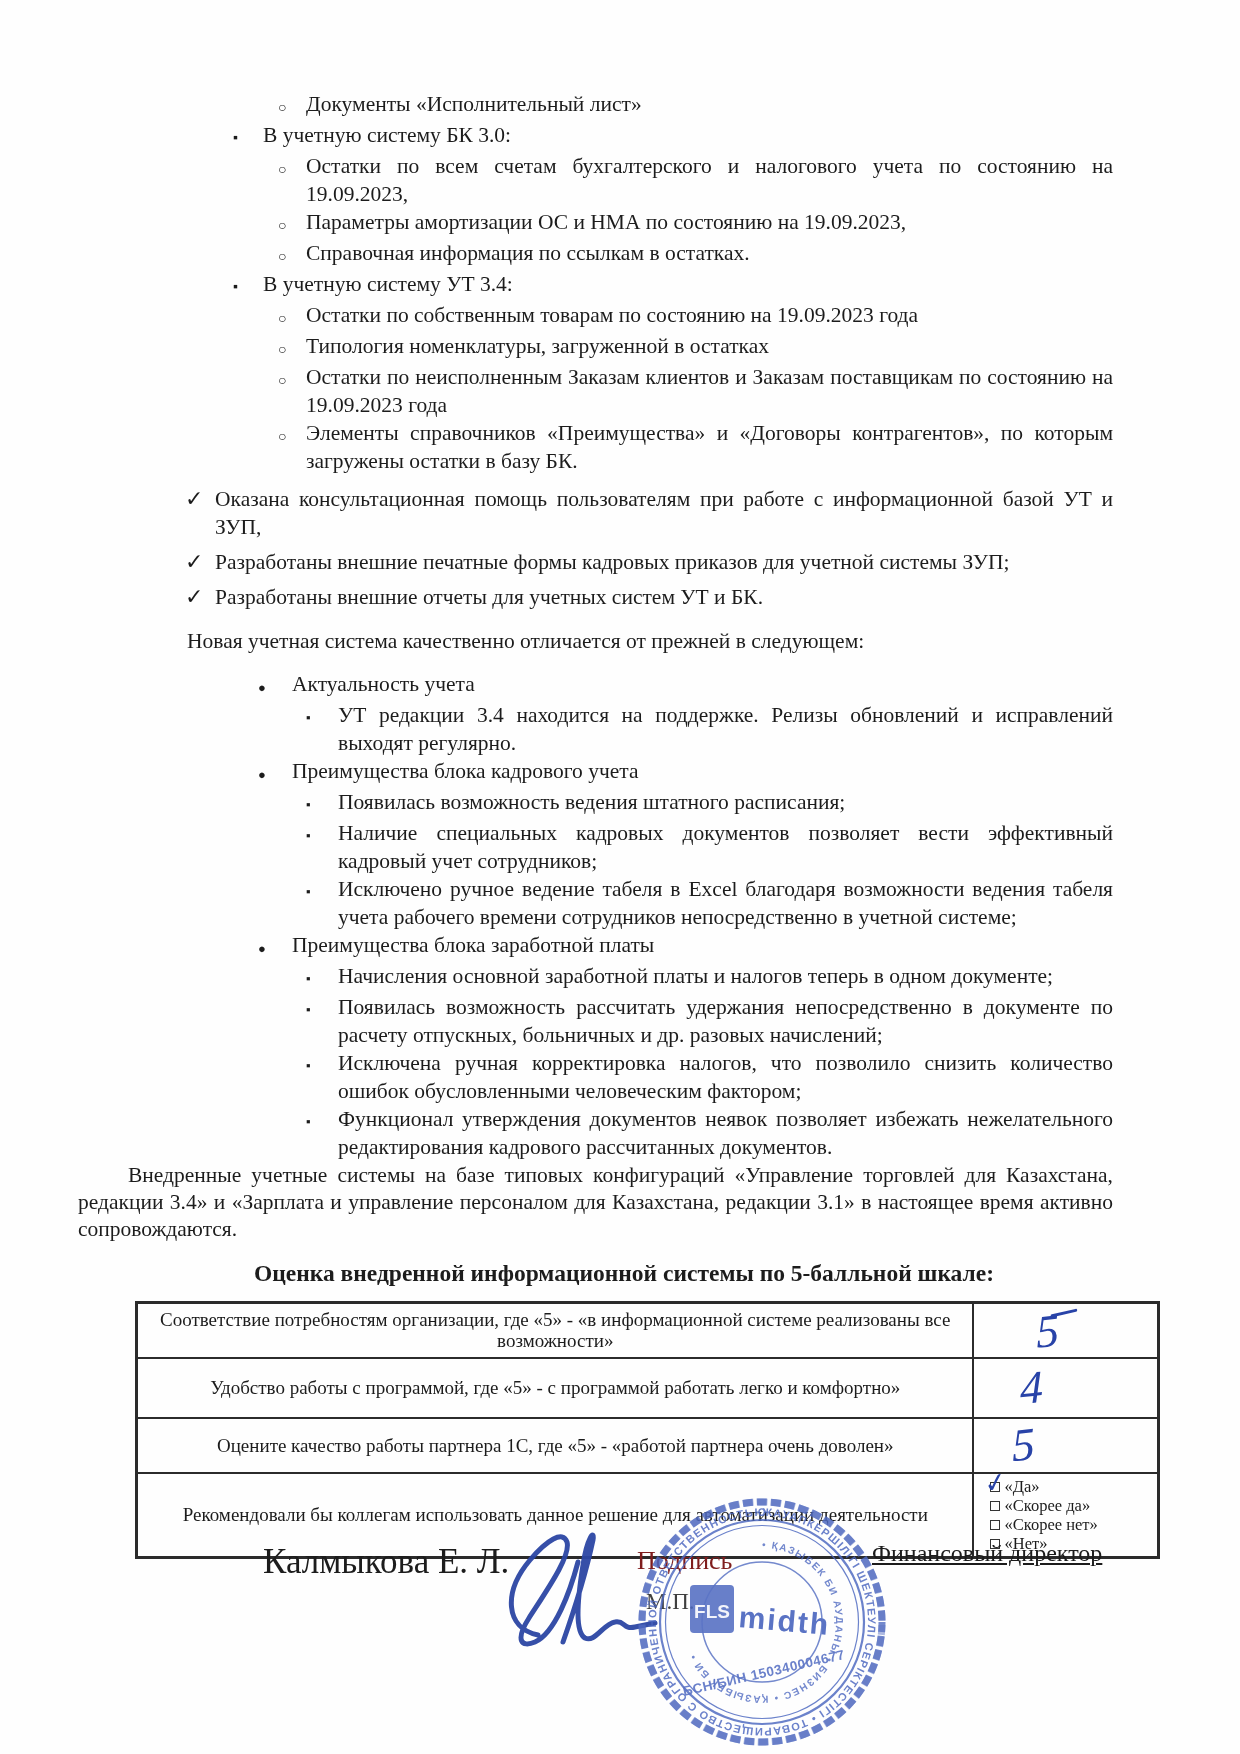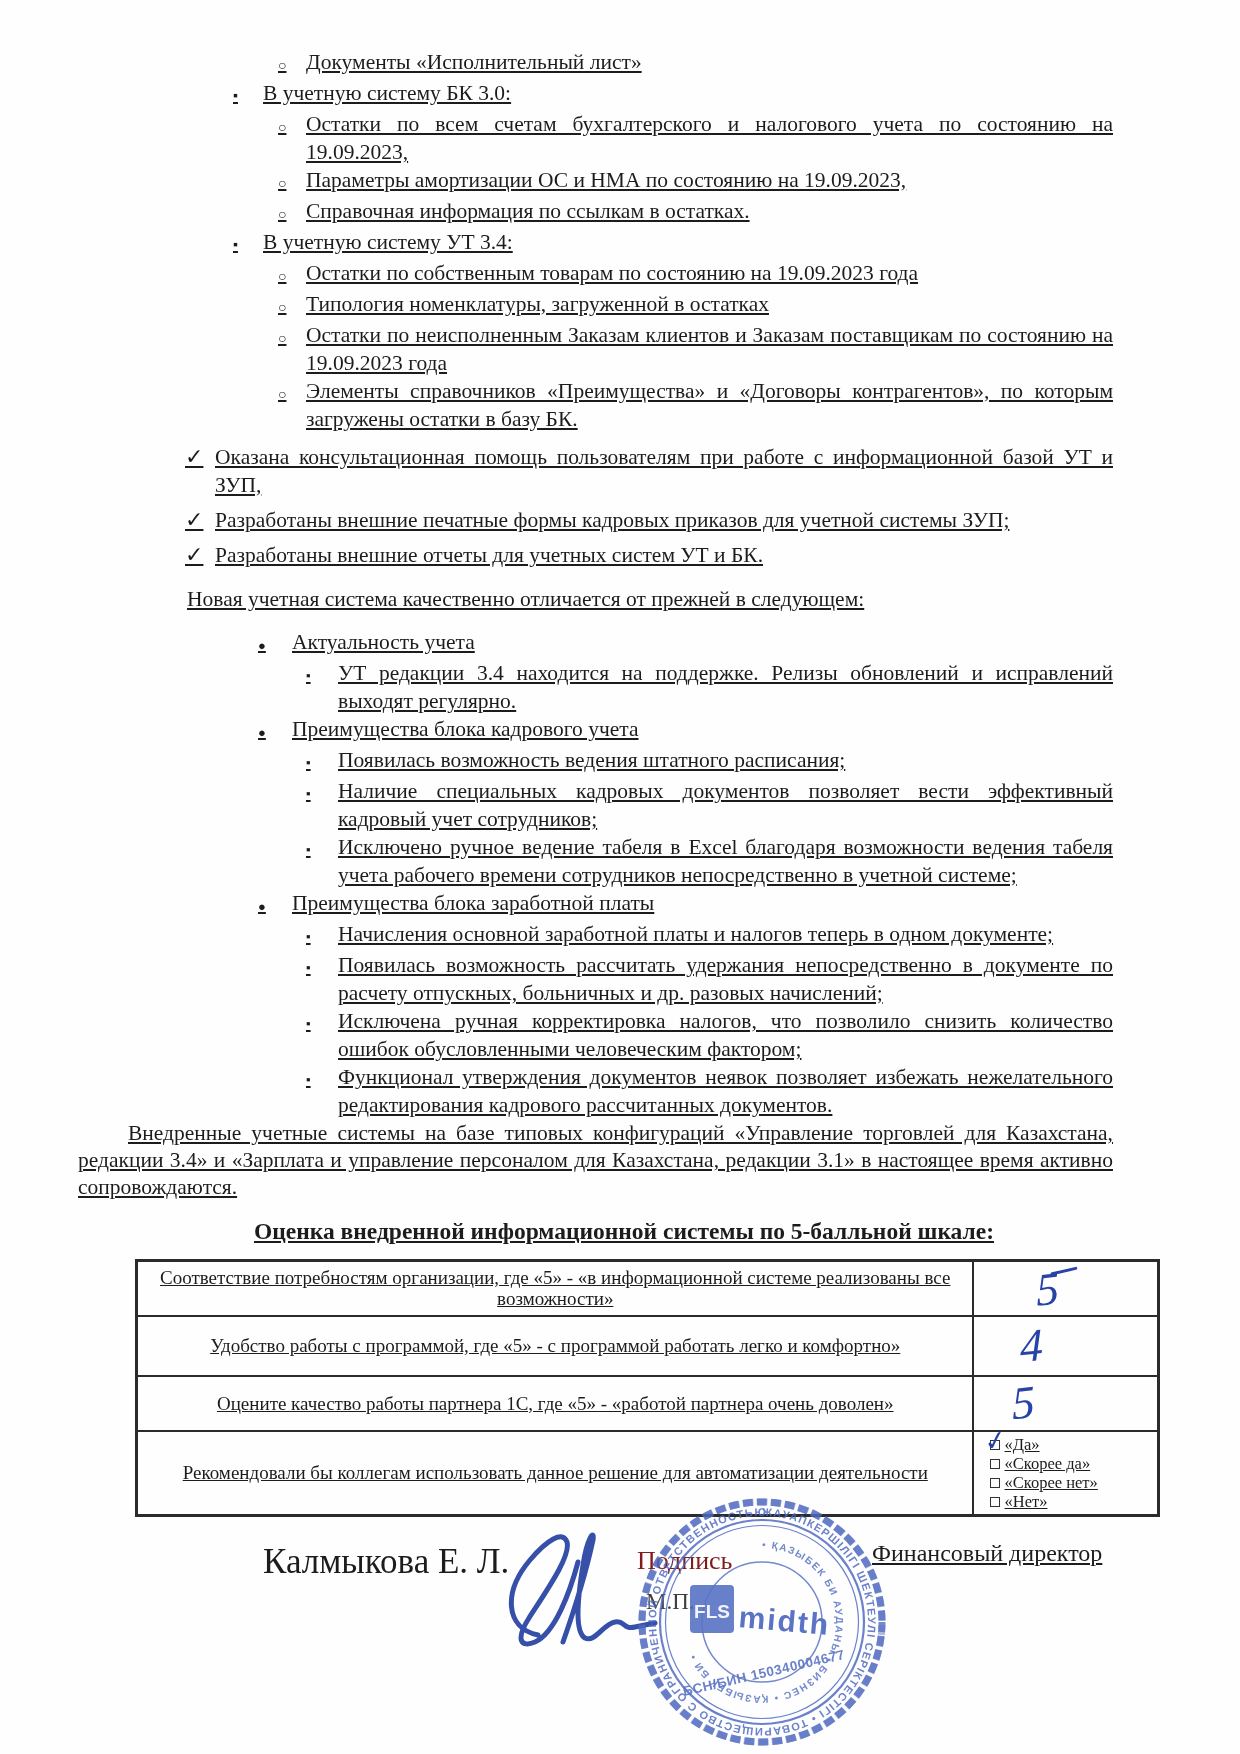--- a/index.html
+++ b/index.html
@@ -1,19 +1,19 @@
 <!DOCTYPE html>
 <html><head>
 <meta charset="utf-8">
 <style>
   * { margin:0; padding:0; box-sizing:border-box; }
   html,body { width:1240px; }
   body { font-family:"Liberation Serif", serif; color:#1c1c1c; background:#ffffff; }
   .page { position:relative; width:1240px; height:1754px; background:#fefefe; overflow:hidden; }
-  .content { padding-top:48px; font-size:21.5px; line-height:28px;text-decoration:underline; }
+  .content { padding-top:90px; font-size:21.5px; line-height:28px; }
 
   
   .li { display:flex; align-items:flex-start; margin-right:127px; }
   .li .mk { flex:0 0 30px; color:#1c1c1c; }
   .li .t { flex:1 1 auto; }
   .just { text-align:justify; }
   .li-sq { margin-left:233px; }
   .li-ci { margin-left:276px; }
   .li-ck { margin-left:185px; margin-top:7px; }
   .li-b  { margin-left:258px; }

